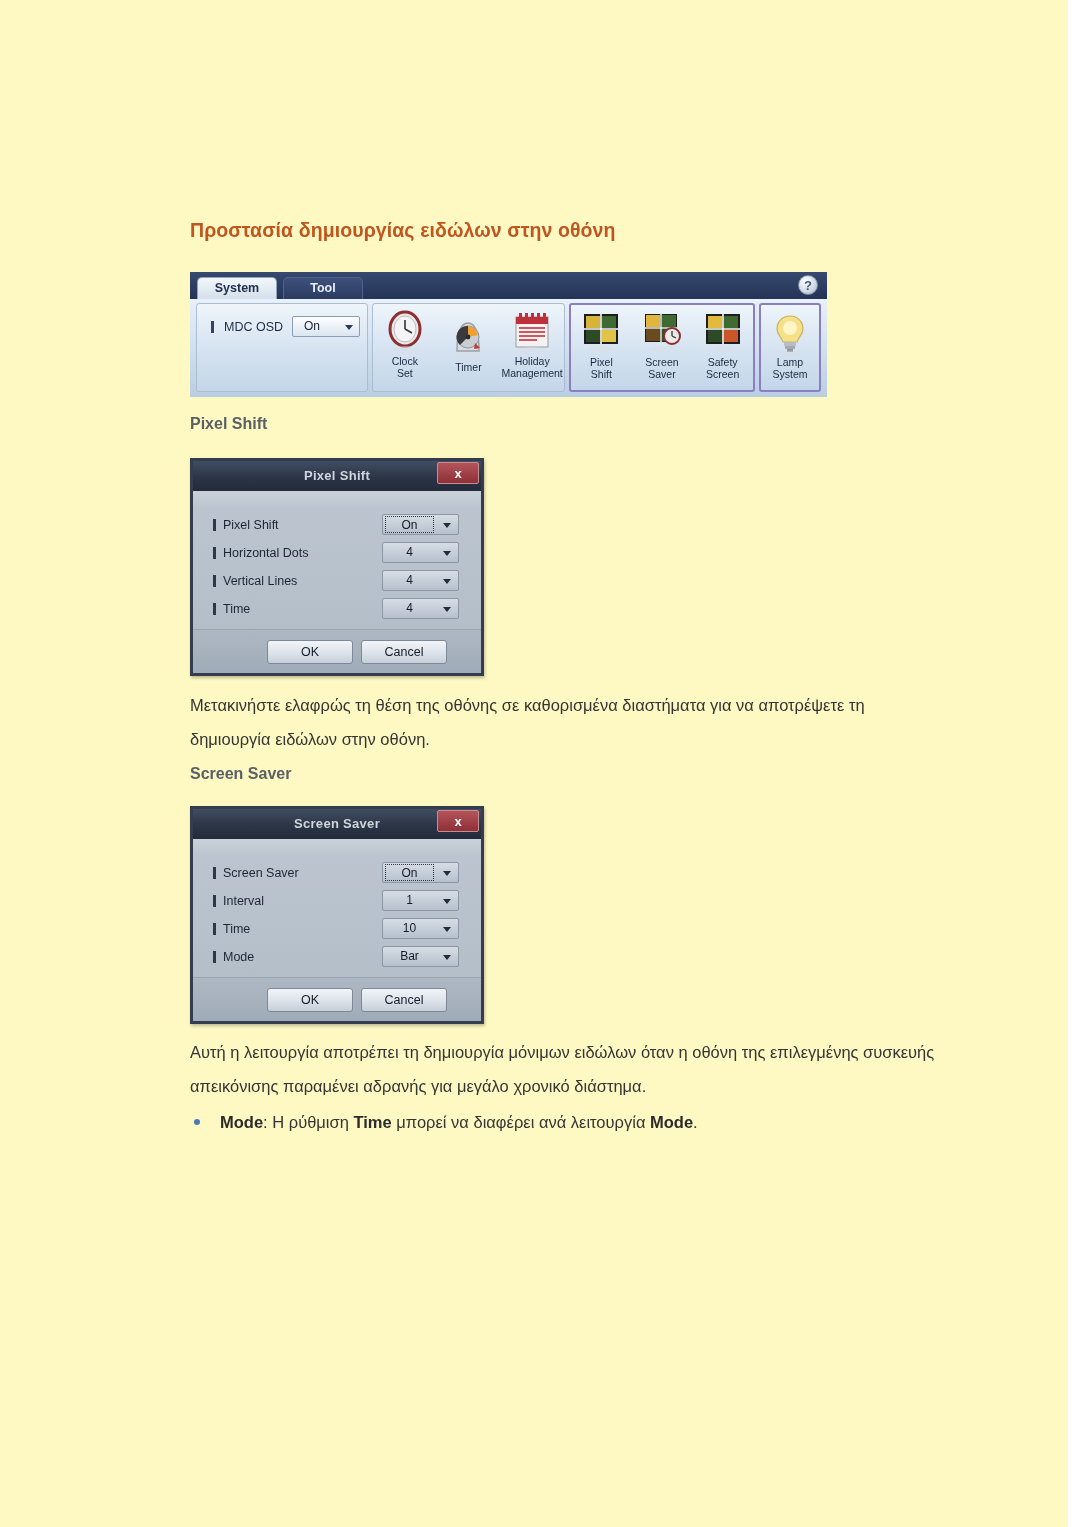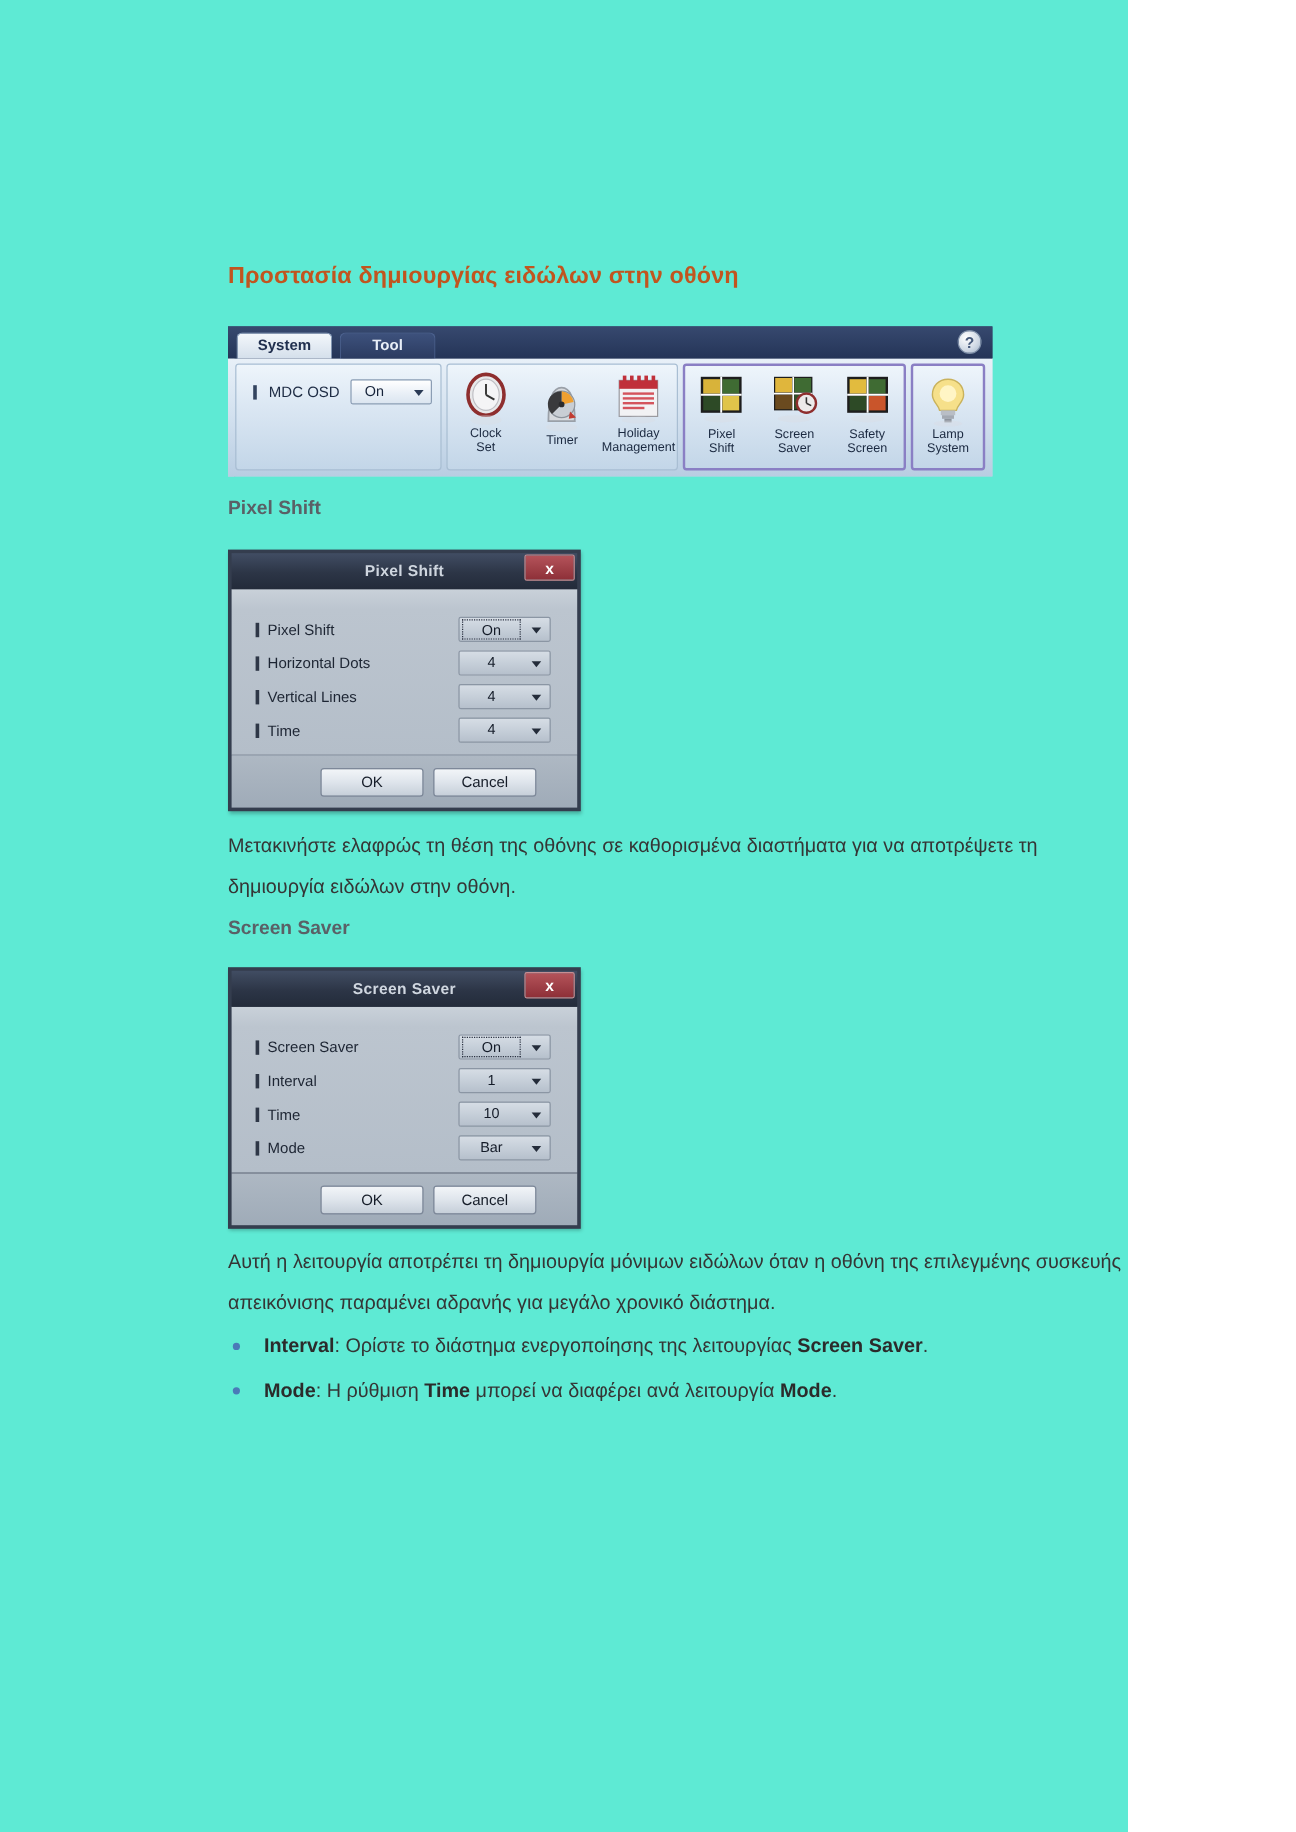--- a/index.html
+++ b/index.html
@@ -10,23 +10,23 @@
   body {
     width: 1080px;
     height: 1527px;
     position: relative;
     font-family: "Liberation Sans", sans-serif;
     -webkit-font-smoothing: antialiased;
   }
   .page {
     position: absolute;
     left: 0; top: 0;
-    width: 940px;
+    width: 1068px;
     height: 1527px;
-    background: #5eead4;
+    background: #fef9c3;
     overflow: hidden;
   }
 
   
   .doc-title {
     position: absolute;
     left: 190px;
     top: 219px;
     font-size: 19.5px;
     font-weight: bold;
@@ -645,21 +645,17 @@
       <div class="dlg-btn">OK</div>
       <div class="dlg-btn">Cancel</div>
     </div>
   </div>
 
   <div class="para" id="para-2">Αυτή η λειτουργία αποτρέπει τη δημιουργία μόνιμων ειδώλων όταν η οθόνη της επιλεγμένης συσκευής απεικόνισης παραμένει αδρανής για μεγάλο χρονικό διάστημα.</div>
 
   <div class="bullets" id="bullets-1">
     <div class="bullet-item">
       <span class="bullet-dot"></span>
-      <span class="bullet-text"><span class="b">Interval</span><span>: Ορίστε το διάστημα ενεργοποίησης της λειτουργίας </span><span class="b">Screen Saver</span><span>.</span></span>
-    </div>
-    <div class="bullet-item">
-      <span class="bullet-dot"></span>
       <span class="bullet-text"><span class="b">Mode</span><span>: Η ρύθμιση </span><span class="b">Time</span><span> μπορεί να διαφέρει ανά λειτουργία </span><span class="b">Mode</span><span>.</span></span>
     </div>
   </div>
 
 </div>
 
 </body></html>

